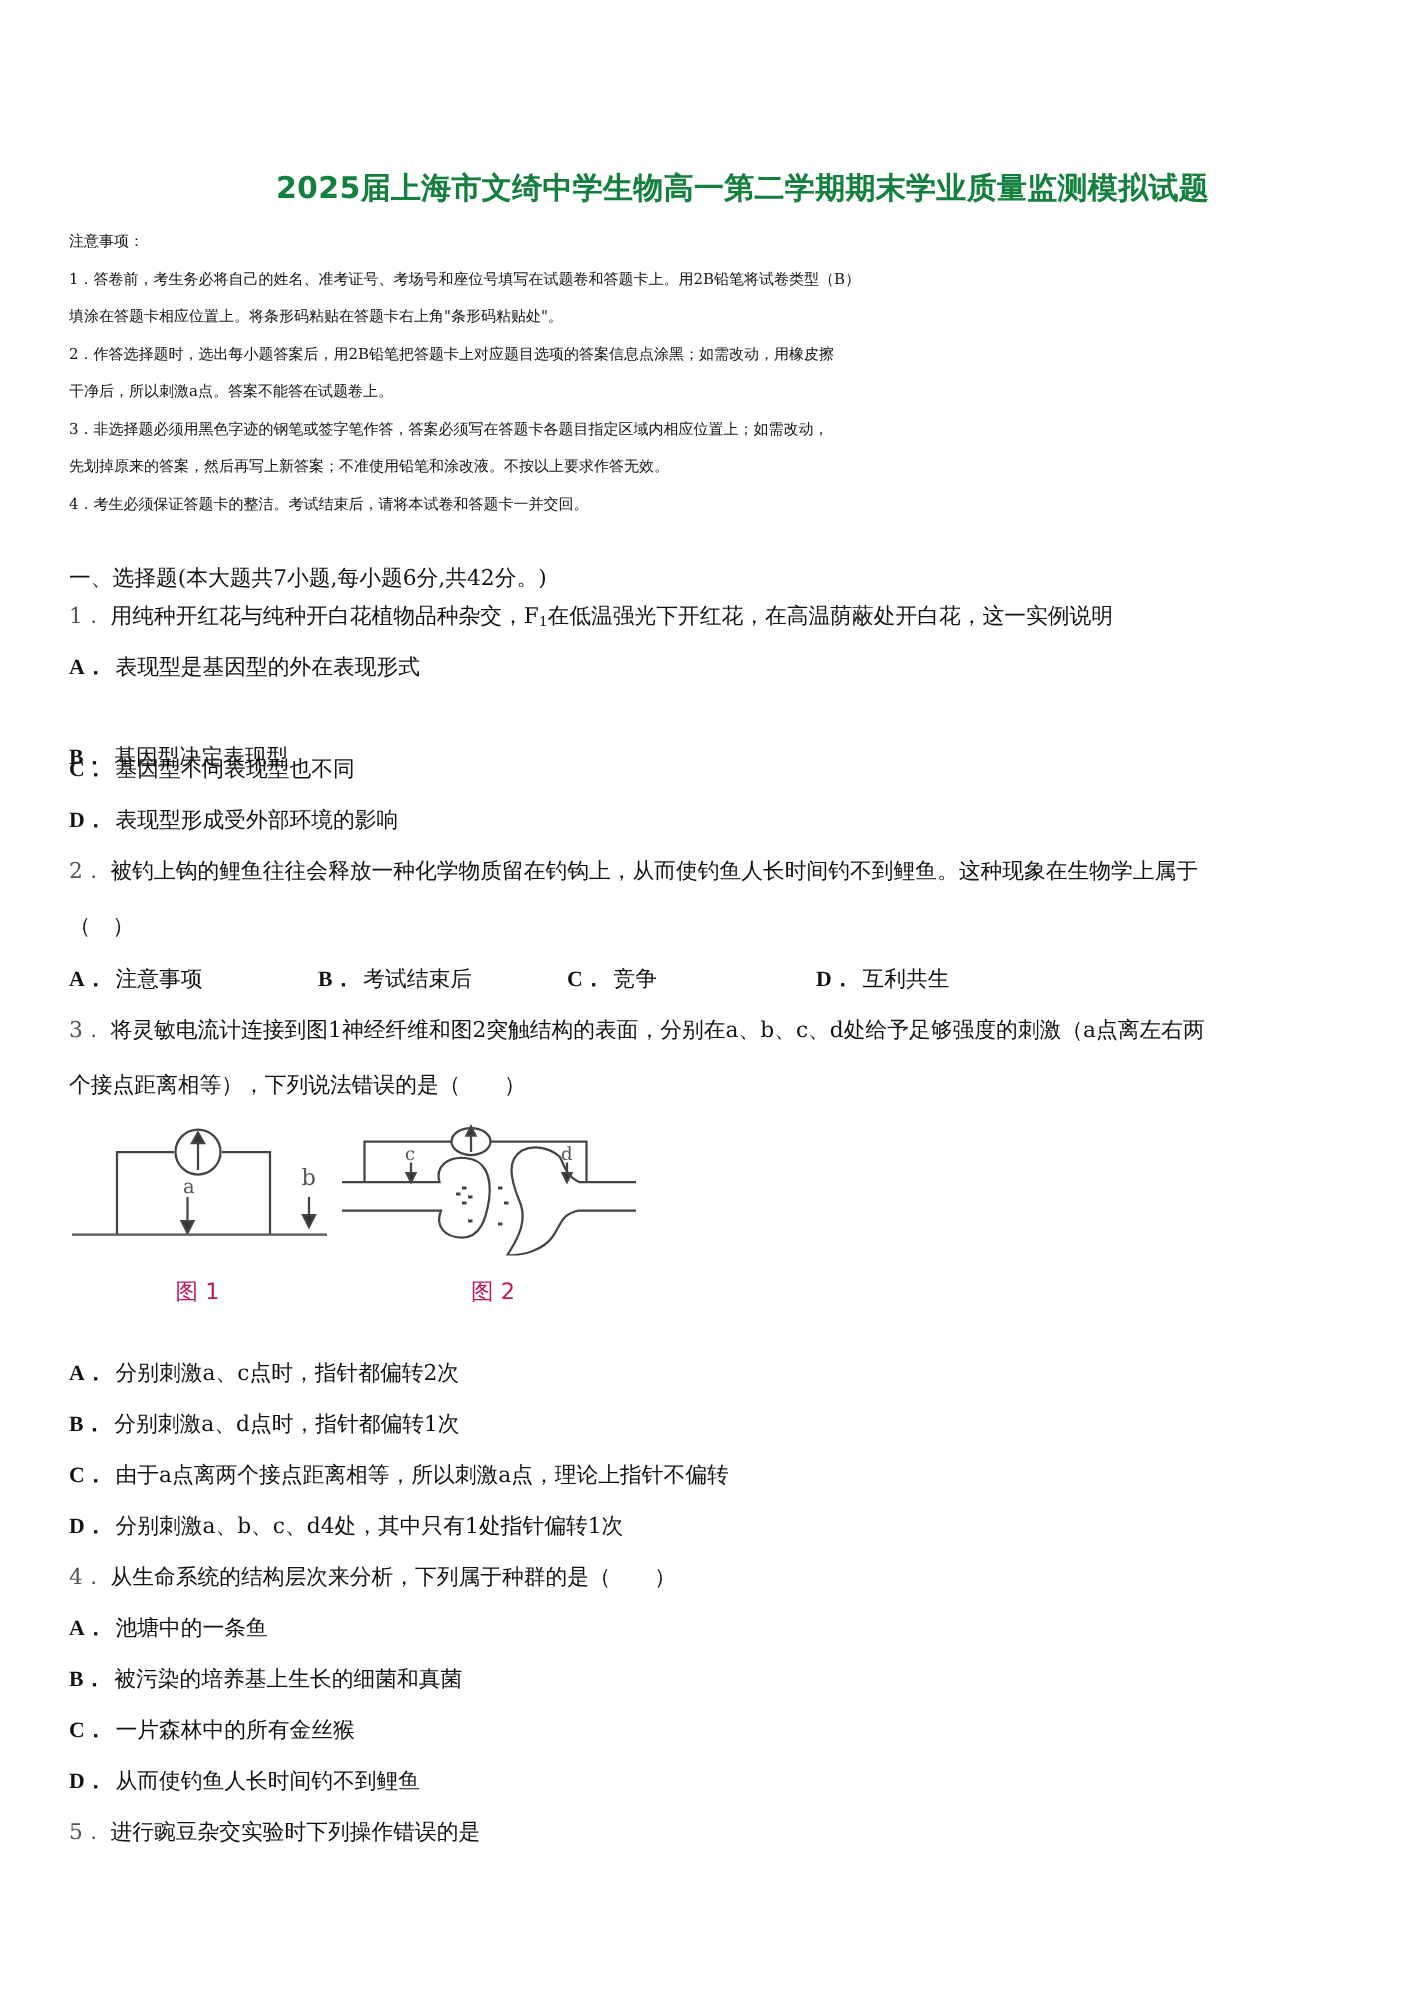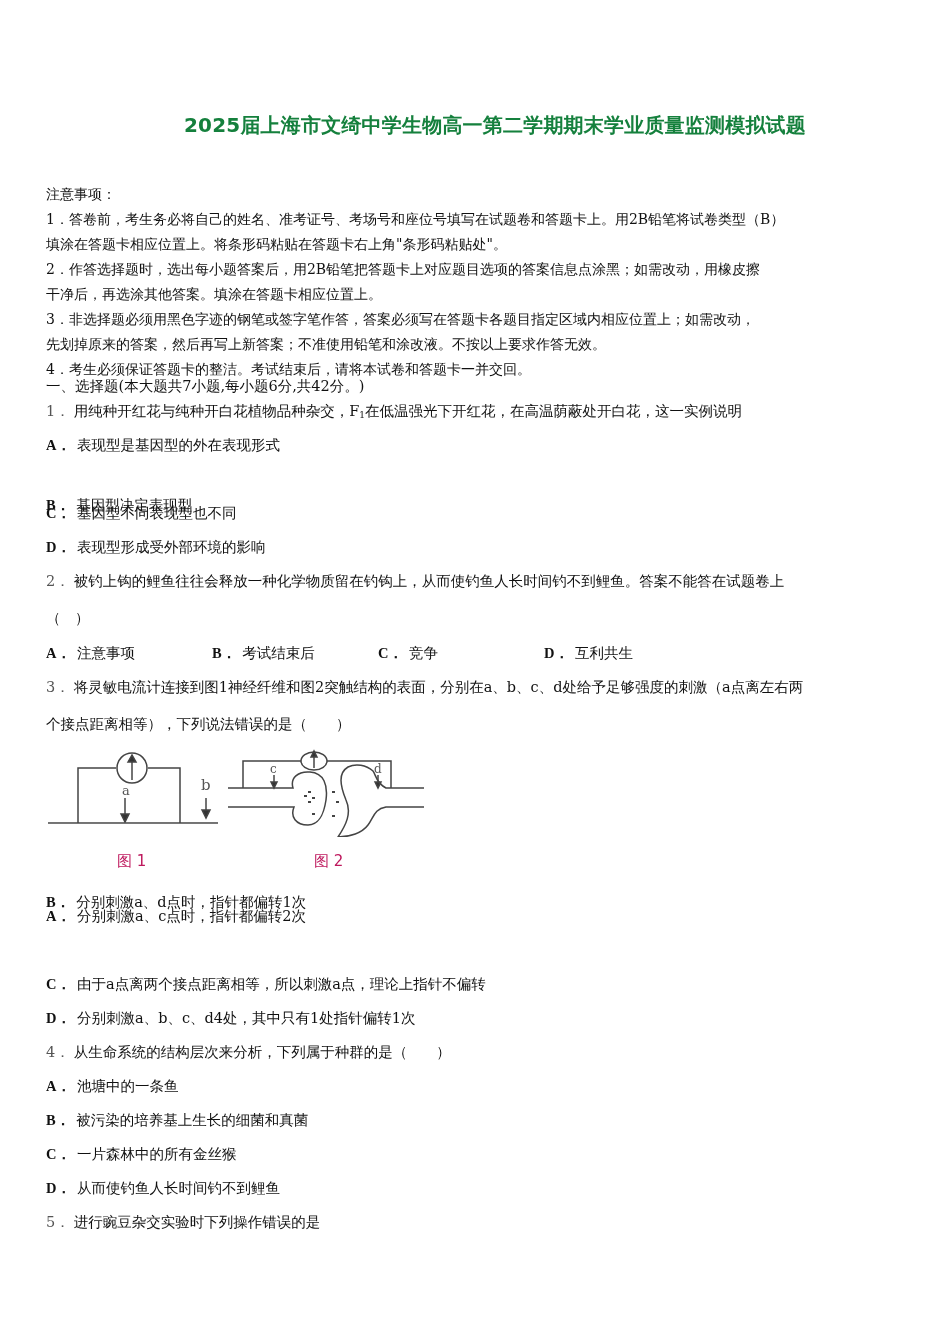--- a/index.html
+++ b/index.html
@@ -9,56 +9,56 @@
       color: #111;
     }
     .title {
       position: absolute; left: 0; top: 112px; width: 942px; text-align: center;
       font-family: "DejaVu Sans", "Liberation Sans", sans-serif;
       font-weight: bold; font-size: 20px; letter-spacing: 0.2px; color: #15803d; padding-left: 24px;
     }
     .line {
       position: absolute; left: 46px; font-size: 14.5px; white-space: nowrap; line-height: 20px;
     }
-    .notice { font-size: 14px; margin-top: 32px; }
+    .notice { font-size: 10px; }
     .opt-label { font-weight: bold; font-family: "Liberation Serif", serif; margin-right: 6px; }
     .qnum { color: #555; margin-right: 4px; }
     sub { font-size: 9px; vertical-align: -2px; }
     .fig { position: absolute; }
     .fig-caption {
       position: absolute; font-size: 15px; color: #be185d;
       font-family: "DejaVu Sans", sans-serif;
     }
   </style>
 </head>
 <body>
 
 <div class="title">2025届上海市文绮中学生物高一第二学期期末学业质量监测模拟试题</div>
 
 <div class="line notice" style="top:152px">注意事项：</div>
 <div class="line notice" style="top:177px">1．答卷前，考生务必将自己的姓名、准考证号、考场号和座位号填写在试题卷和答题卡上。用2B铅笔将试卷类型（B）</div>
 <div class="line notice" style="top:202px">填涂在答题卡相应位置上。将条形码粘贴在答题卡右上角"条形码粘贴处"。</div>
 <div class="line notice" style="top:227px">2．作答选择题时，选出每小题答案后，用2B铅笔把答题卡上对应题目选项的答案信息点涂黑；如需改动，用橡皮擦</div>
-<div class="line notice" style="top:252px">干净后，再选涂其他答案。填涂在答题卡相应位置上。</div>
+<div class="line notice" style="top:252px">干净后，所以刺激a点。答案不能答在试题卷上。</div>
 <div class="line notice" style="top:277px">3．非选择题必须用黑色字迹的钢笔或签字笔作答，答案必须写在答题卡各题目指定区域内相应位置上；如需改动，</div>
 <div class="line notice" style="top:302px">先划掉原来的答案，然后再写上新答案；不准使用铅笔和涂改液。不按以上要求作答无效。</div>
 <div class="line notice" style="top:327px">4．考生必须保证答题卡的整洁。考试结束后，请将本试卷和答题卡一并交回。</div>
 
 <div class="line" style="top:376px">一、选择题(本大题共7小题,每小题6分,共42分。)</div>
 
 <div class="line" style="top:401px">
   <span class="qnum">1．</span><span>用纯种开红花与纯种开白花植物品种杂交，F</span><sub>1</sub><span>在低温强光下开红花，在高温荫蔽处开白花，这一实例说明</span>
 </div>
 <div class="line" style="top:435px"><span class="opt-label">A．</span><span>表现型是基因型的外在表现形式</span></div>
 <div class="line" style="top:495px"><span class="opt-label">B．</span><span>基因型决定表现型</span></div>
 <div class="line" style="top:503px"><span class="opt-label">C．</span><span>基因型不同表现型也不同</span></div>
 <div class="line" style="top:537px"><span class="opt-label">D．</span><span>表现型形成受外部环境的影响</span></div>
 
 <div class="line" style="top:571px">
-  <span class="qnum">2．</span><span>被钓上钩的鲤鱼往往会释放一种化学物质留在钓钩上，从而使钓鱼人长时间钓不到鲤鱼。答案不能答在试题卷上</span>
+  <span class="qnum">2．</span><span>被钓上钩的鲤鱼往往会释放一种化学物质留在钓钩上，从而使钓鱼人长时间钓不到鲤鱼。这种现象在生物学上属于</span>
 </div>
 <div class="line" style="top:608px">（　）</div>
 <div class="line" style="top:643px;left:46px"><span class="opt-label">A．</span><span>注意事项</span></div>
 <div class="line" style="top:643px;left:212px"><span class="opt-label">B．</span><span>考试结束后</span></div>
 <div class="line" style="top:643px;left:378px"><span class="opt-label">C．</span><span>竞争</span></div>
 <div class="line" style="top:643px;left:544px"><span class="opt-label">D．</span><span>互利共生</span></div>
 
 <div class="line" style="top:677px">
   <span class="qnum">3．</span><span>将灵敏电流计连接到图1神经纤维和图2突触结构的表面，分别在a、b、c、d处给予足够强度的刺激（a点离左右两</span>
 </div>
@@ -107,21 +107,21 @@
     <rect x="104" y="46" width="3" height="2"></rect>
     <rect x="108" y="56" width="3" height="2"></rect>
     <rect x="104" y="70" width="3" height="2"></rect>
   </g>
   <text x="42" y="28" font-size="12" fill="#555" font-family="DejaVu Serif, serif">c</text>
   <text x="146" y="28" font-size="12" fill="#555" font-family="DejaVu Serif, serif">d</text>
 </svg>
 <div class="fig-caption" style="left:314px;top:852px">图 2</div>
 
 <div class="line" style="top:906px"><span class="opt-label">A．</span><span>分别刺激a、c点时，指针都偏转2次</span></div>
-<div class="line" style="top:892px"><span class="opt-label">B．</span><span>分别刺激a、d点时，指针都偏转1次</span></div>
+<div class="line" style="top:940px"><span class="opt-label">B．</span><span>分别刺激a、d点时，指针都偏转1次</span></div>
 <div class="line" style="top:974px"><span class="opt-label">C．</span><span>由于a点离两个接点距离相等，所以刺激a点，理论上指针不偏转</span></div>
 <div class="line" style="top:1008px"><span class="opt-label">D．</span><span>分别刺激a、b、c、d4处，其中只有1处指针偏转1次</span></div>
 
 <div class="line" style="top:1042px">
   <span class="qnum">4．</span><span>从生命系统的结构层次来分析，下列属于种群的是（　　）</span>
 </div>
 <div class="line" style="top:1076px"><span class="opt-label">A．</span><span>池塘中的一条鱼</span></div>
 <div class="line" style="top:1110px"><span class="opt-label">B．</span><span>被污染的培养基上生长的细菌和真菌</span></div>
 <div class="line" style="top:1144px"><span class="opt-label">C．</span><span>一片森林中的所有金丝猴</span></div>
 <div class="line" style="top:1178px"><span class="opt-label">D．</span><span>从而使钓鱼人长时间钓不到鲤鱼</span></div>

